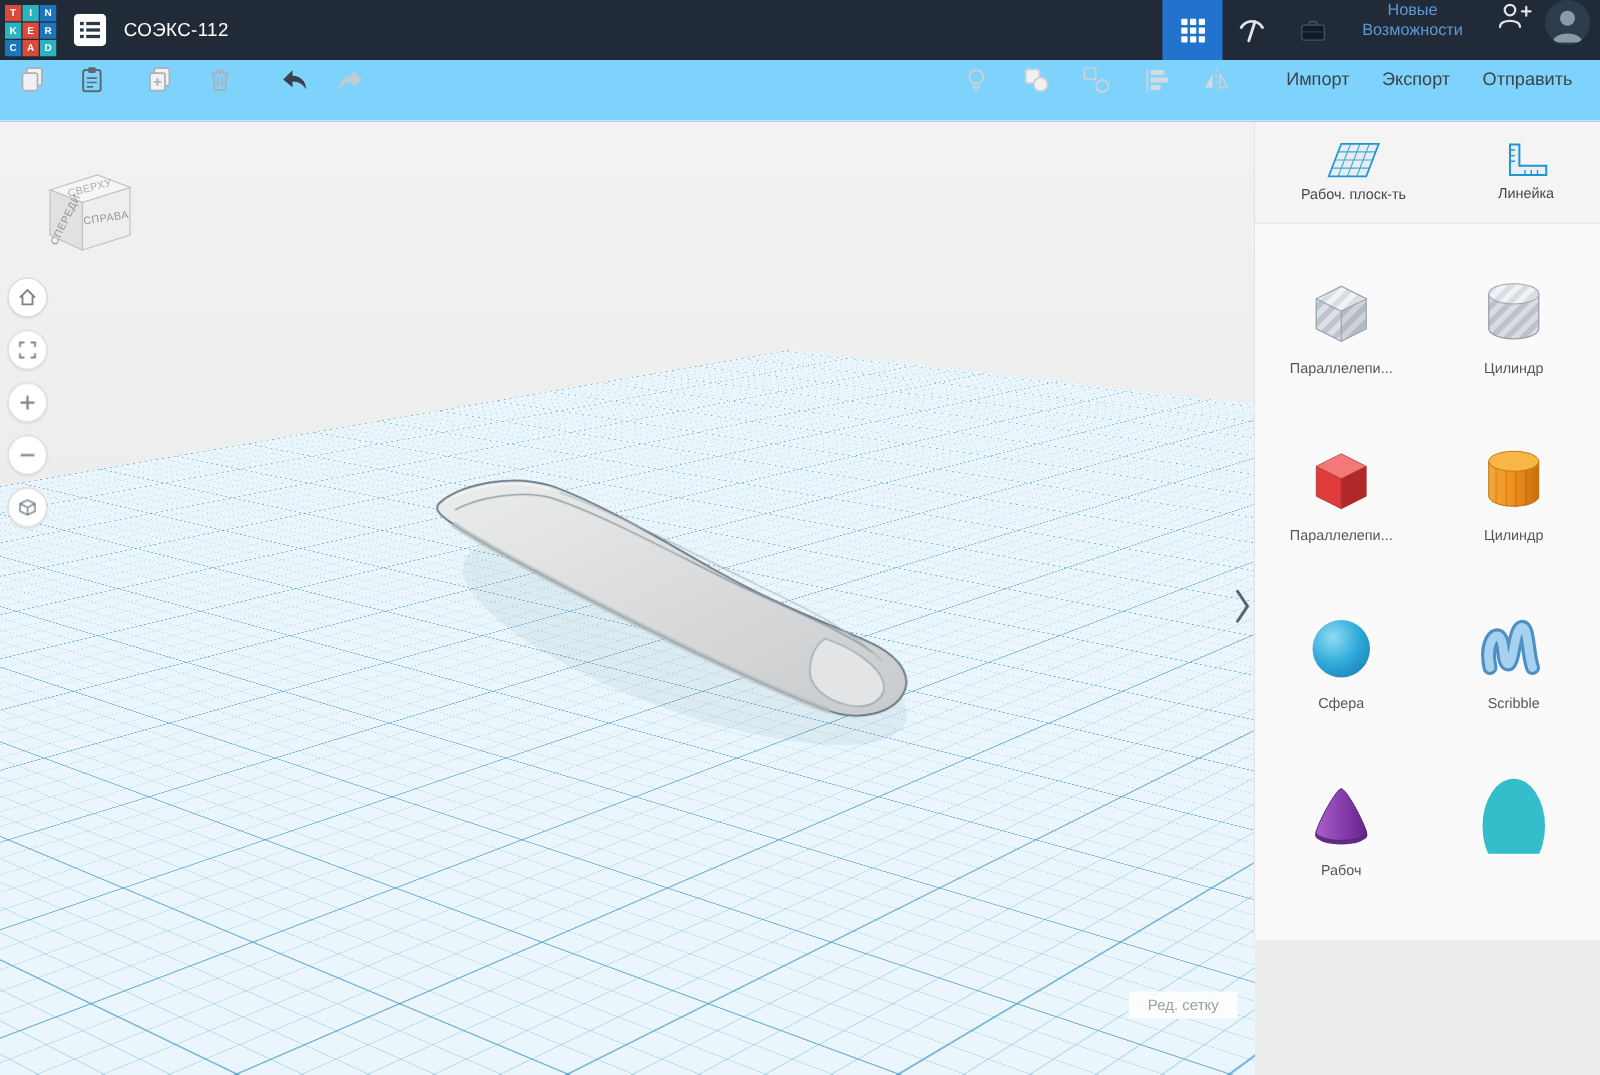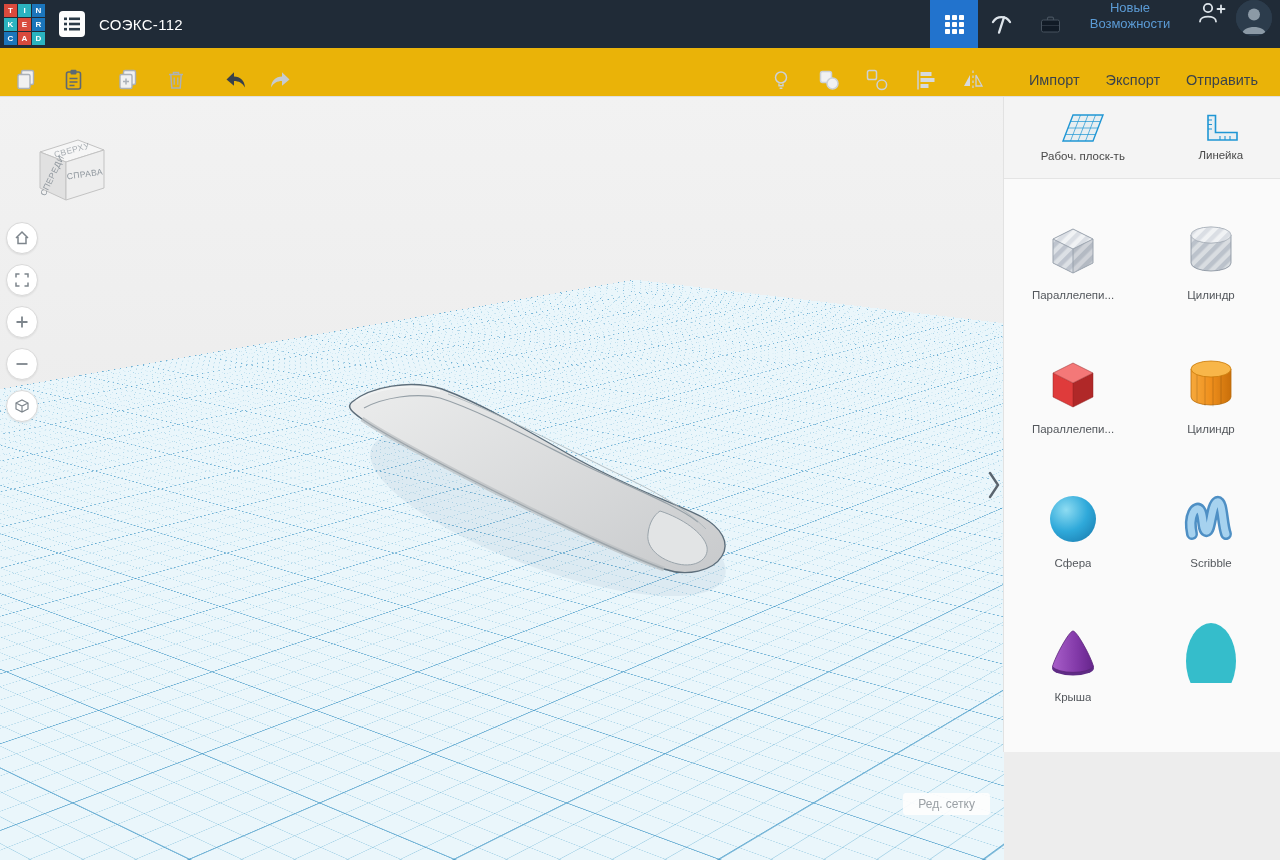--- a/index.html
+++ b/index.html
@@ -19,22 +19,22 @@
   .doc-btn{margin-left:14px;width:26px;height:26px;cursor:pointer;}
   .title{color:#fff;font-size:15px;margin-left:14px;letter-spacing:.3px;cursor:pointer;}
   .header-right{margin-left:auto;display:flex;align-items:flex-start;height:100%;}
   .hbtn{width:48px;height:48px;display:flex;align-items:center;justify-content:center;cursor:pointer;}
   .hbtn.active{background:#2273cd;}
   .new-features{width:100px;margin:0 6px;text-align:center;color:#5b9bd5;font-size:13px;line-height:1.25;cursor:pointer;}
   .person-add{margin:0 10px;cursor:pointer;display:flex;}
   .avatar{width:36px;height:36px;border-radius:50%;overflow:hidden;background:#2c3c4c;margin-right:8px;cursor:pointer;}
 
   
-  .toolbar{position:absolute;top:48px;left:0;right:0;height:48px;background:#eab308;
-           border-bottom:1px solid #e0e0e0;display:flex;align-items:flex-end;z-index:19;}
+  .toolbar{position:absolute;top:48px;left:0;right:0;height:48px;background:#7dd3fc;
+           border-bottom:1px solid #e0e0e0;display:flex;align-items:flex-start;z-index:19;}
   .tbtn{width:32px;height:32px;display:flex;align-items:center;justify-content:center;cursor:pointer;}
   .ml10{margin-left:10px}.ml16{margin-left:16px}.ml22{margin-left:22px}.ml26{margin-left:26px}
   .tool-right{margin-left:auto;display:flex;align-items:center;gap:16px;margin-right:14px;}
   .txt-btn{font-size:14.5px;color:#3c434a;padding:6px 8px;cursor:pointer;white-space:nowrap;}
   .txt-group{display:flex;align-items:center;gap:10px;margin-left:16px;}
 
   
   .viewport{position:absolute;top:96px;left:0;width:1004px;height:764px;overflow:hidden;
             background:linear-gradient(#f2f2f2,#e6e6e6);}
   .plane{position:absolute;left:-1709px;top:-2789px;width:4000px;height:4000px;
@@ -406,21 +406,21 @@
         </svg>
         <span class="shape-label">Scribble</span>
       </div>
 
 
       <div class="shape-item">
         <svg width="64" height="64" viewBox="0 0 64 64">
           <ellipse cx="32" cy="49" rx="21" ry="7.5" fill="#5f2b85"></ellipse>
           <path d="M11.5,47.5 C14,38 28,12 32,12 C36,12 50,38 52.5,47.5 A21,7.5 0 0 1 11.5,47.5 Z" fill="url(#coneG)" stroke="#5a2478" stroke-width="0.8"></path>
         </svg>
-        <span class="shape-label">Крыша</span>
+        <span class="shape-label">Рабоч</span>
       </div>
 
       <div class="shape-item">
         <svg width="64" height="64" viewBox="0 0 64 64">
           <ellipse cx="32" cy="42" rx="25" ry="38" fill="#35bdcb"></ellipse>
         </svg>
       </div>
 
     </div>
   </div>

